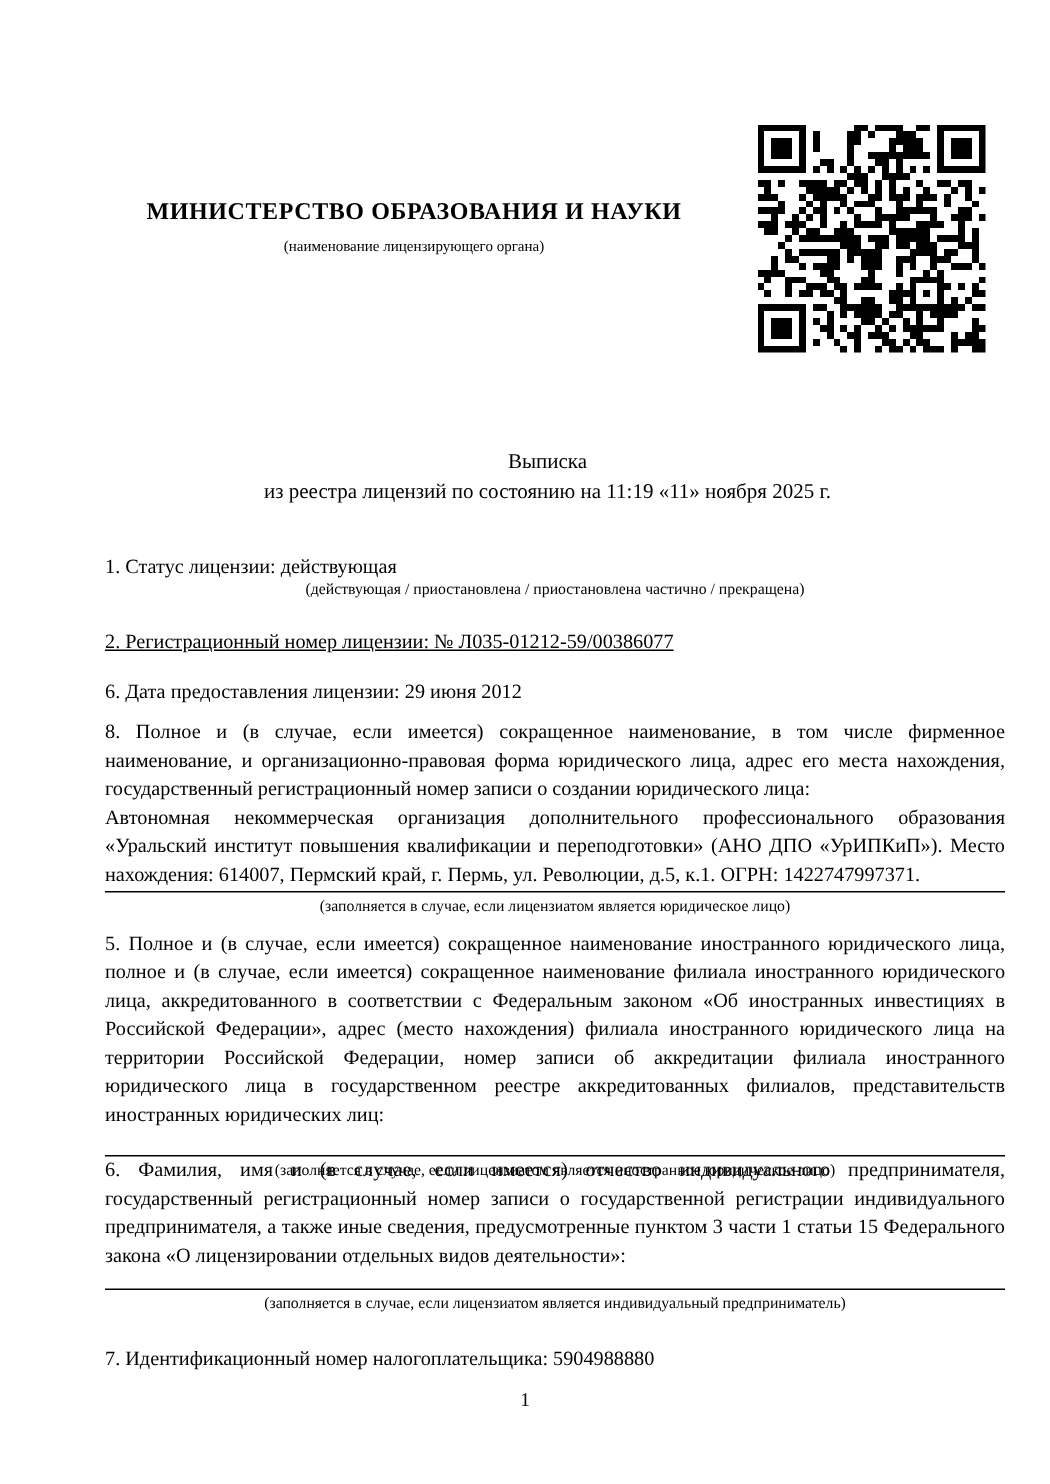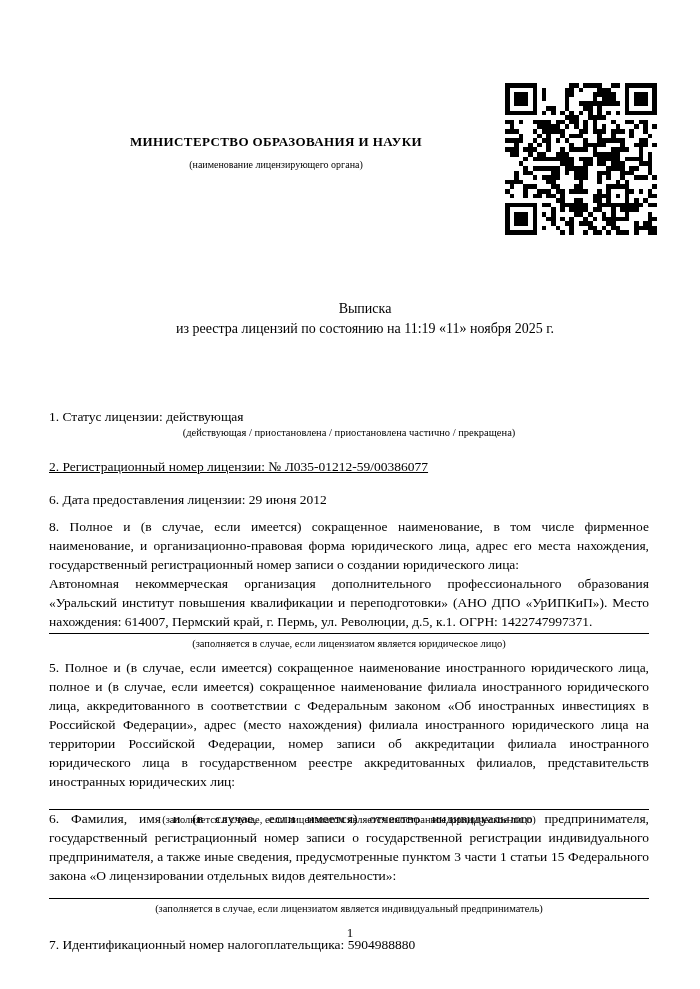--- a/index.html
+++ b/index.html
@@ -19,21 +19,21 @@
   .abs { position: absolute; }
 
   
   .header-block {
     top: 129px;
     left: 70px;
     width: 412px;
     text-align: center;
   }
   .header-line {
-    font-size: 13px;
+    font-size: 16px;
     font-weight: bold;
     line-height: 26px;
     letter-spacing: 0.4px;
   }
   .header-caption {
     margin-top: 3px;
     font-size: 10px;
     line-height: 13px;
   }
 
@@ -51,25 +51,24 @@
     top: 299px;
     left: 65px;
     width: 600px;
     text-align: center;
     font-size: 14px;
     line-height: 20px;
   }
 
   
   .item {
-    left: 49px;
+    left: 70px;
     width: 600px;
     font-size: 13.5px;
     line-height: 19px;
-    margin-top: 39px;
   }
   .item p { margin: 0; }
   .just { text-align: justify; }
   .small-note {
     text-align: center;
     font-size: 10.5px;
     line-height: 14px;
   }
   .fill-line {
     border: 0;

